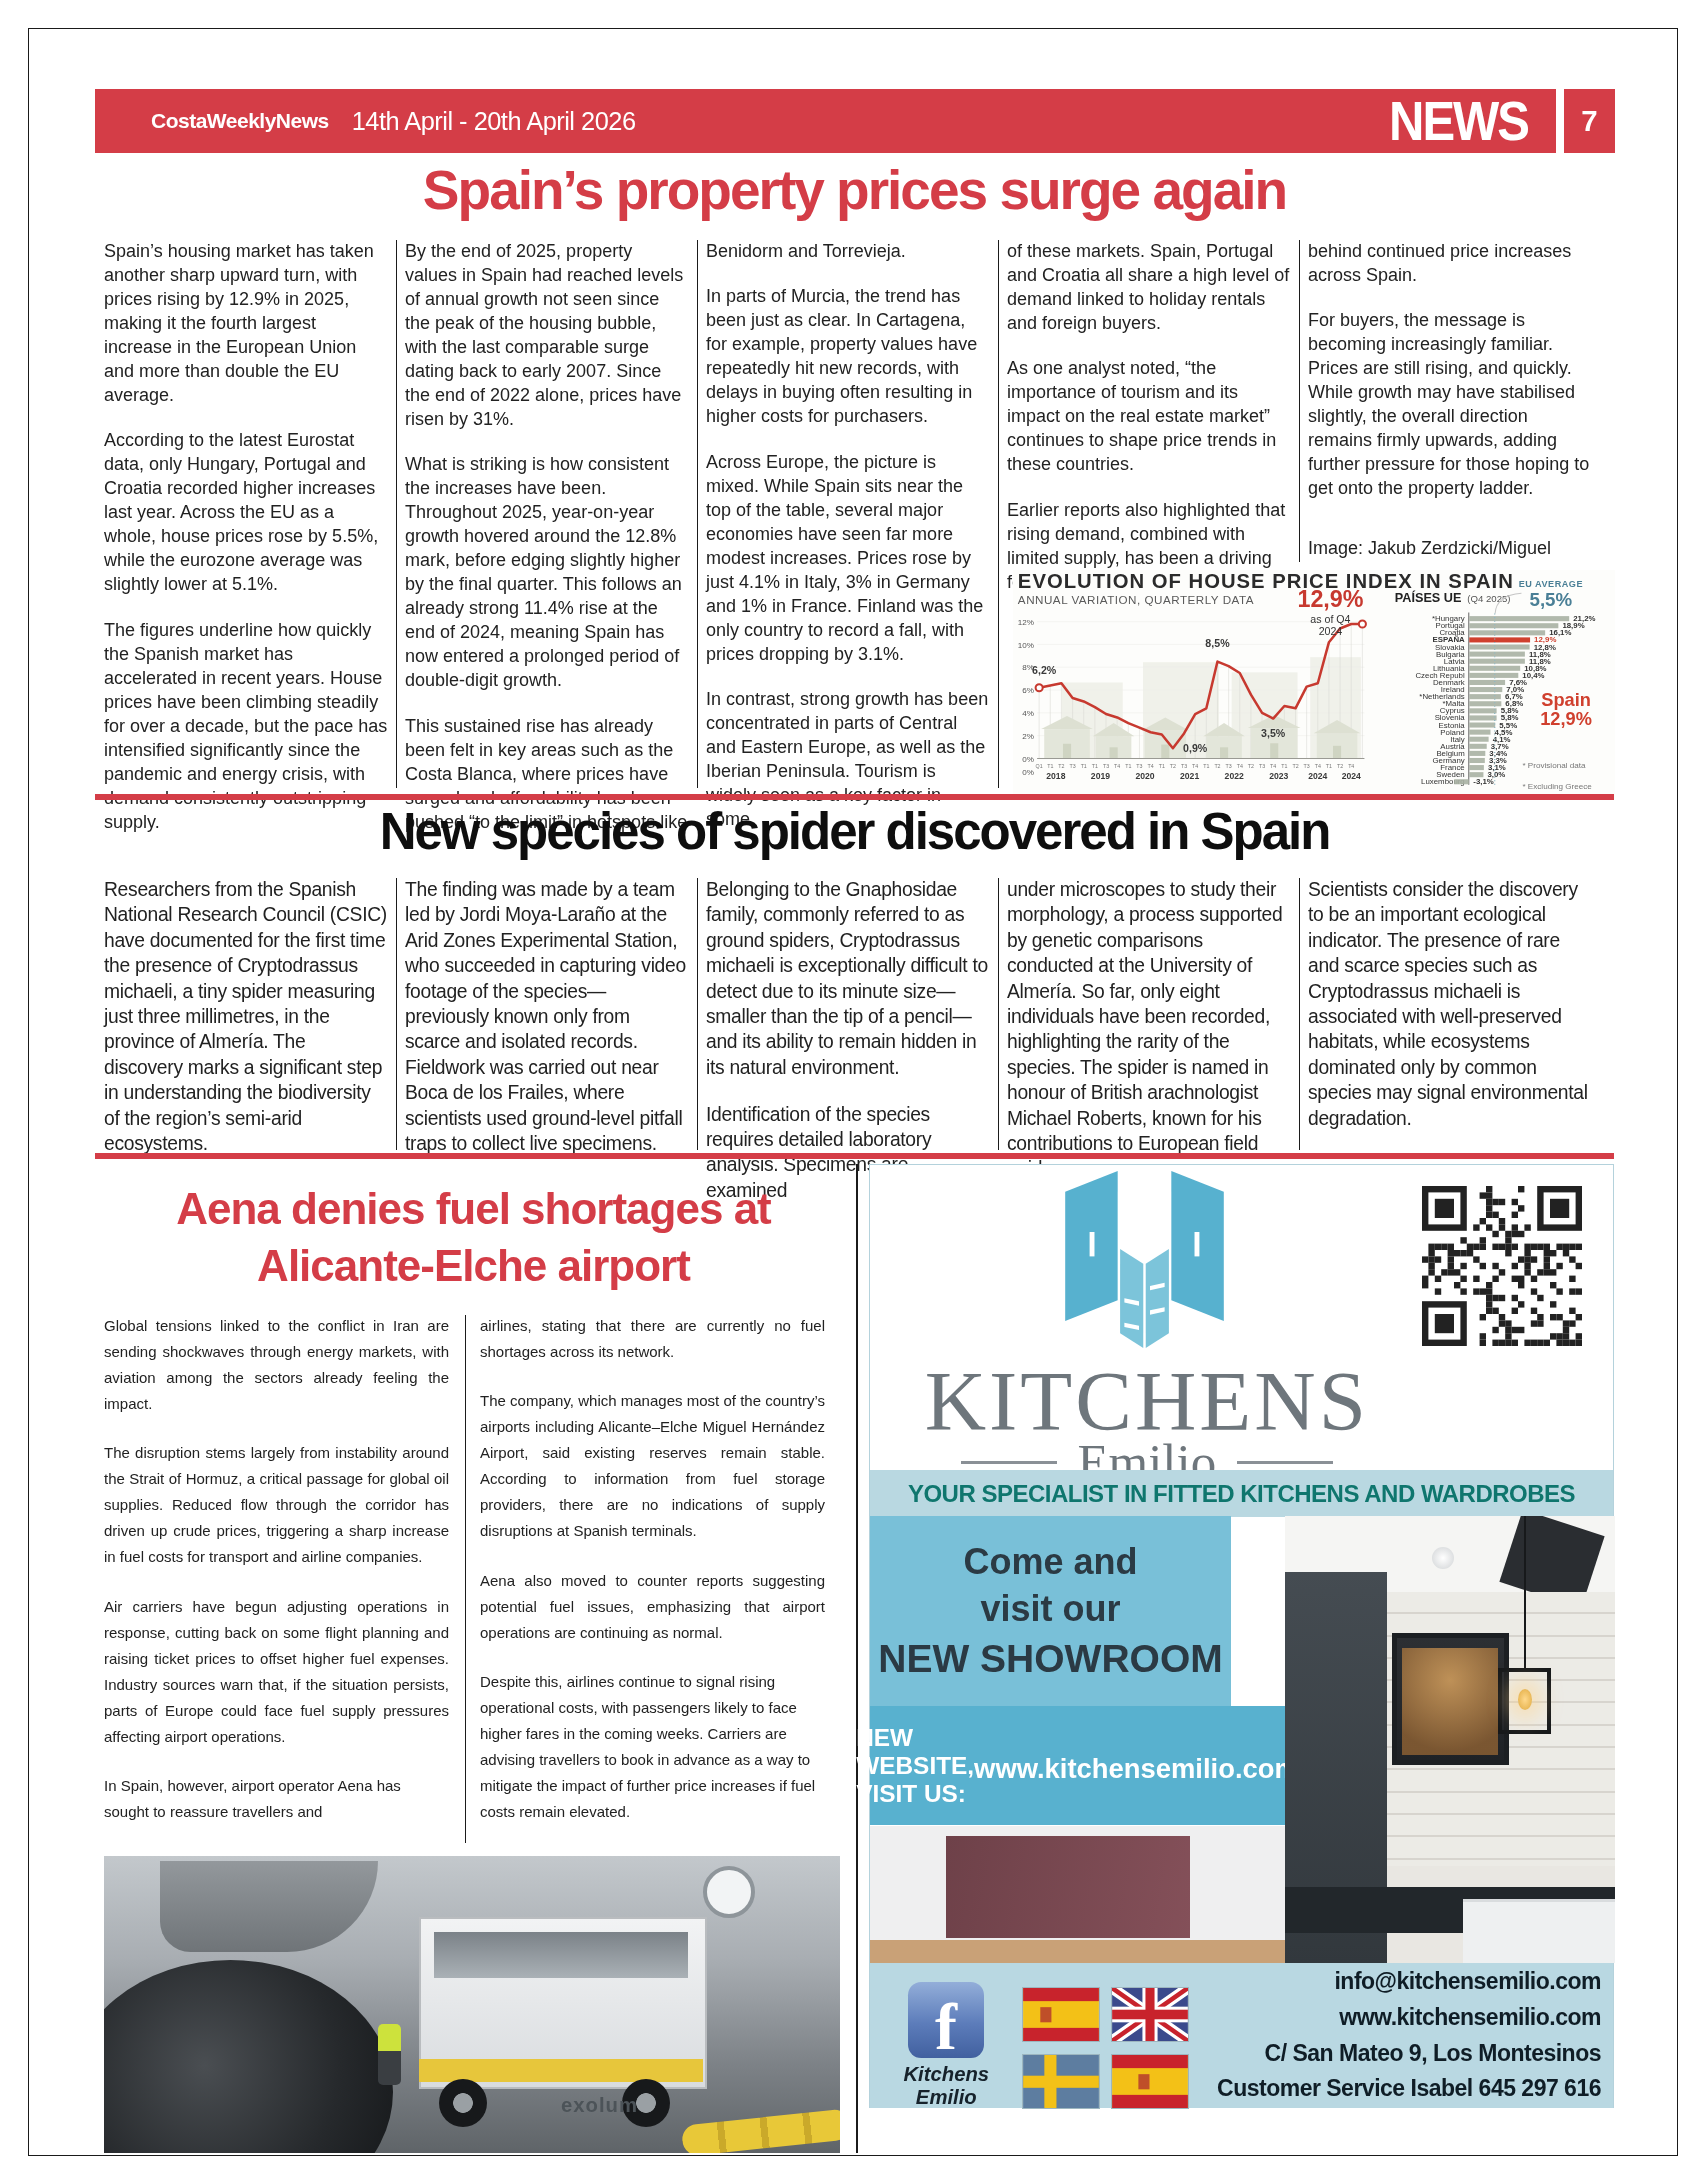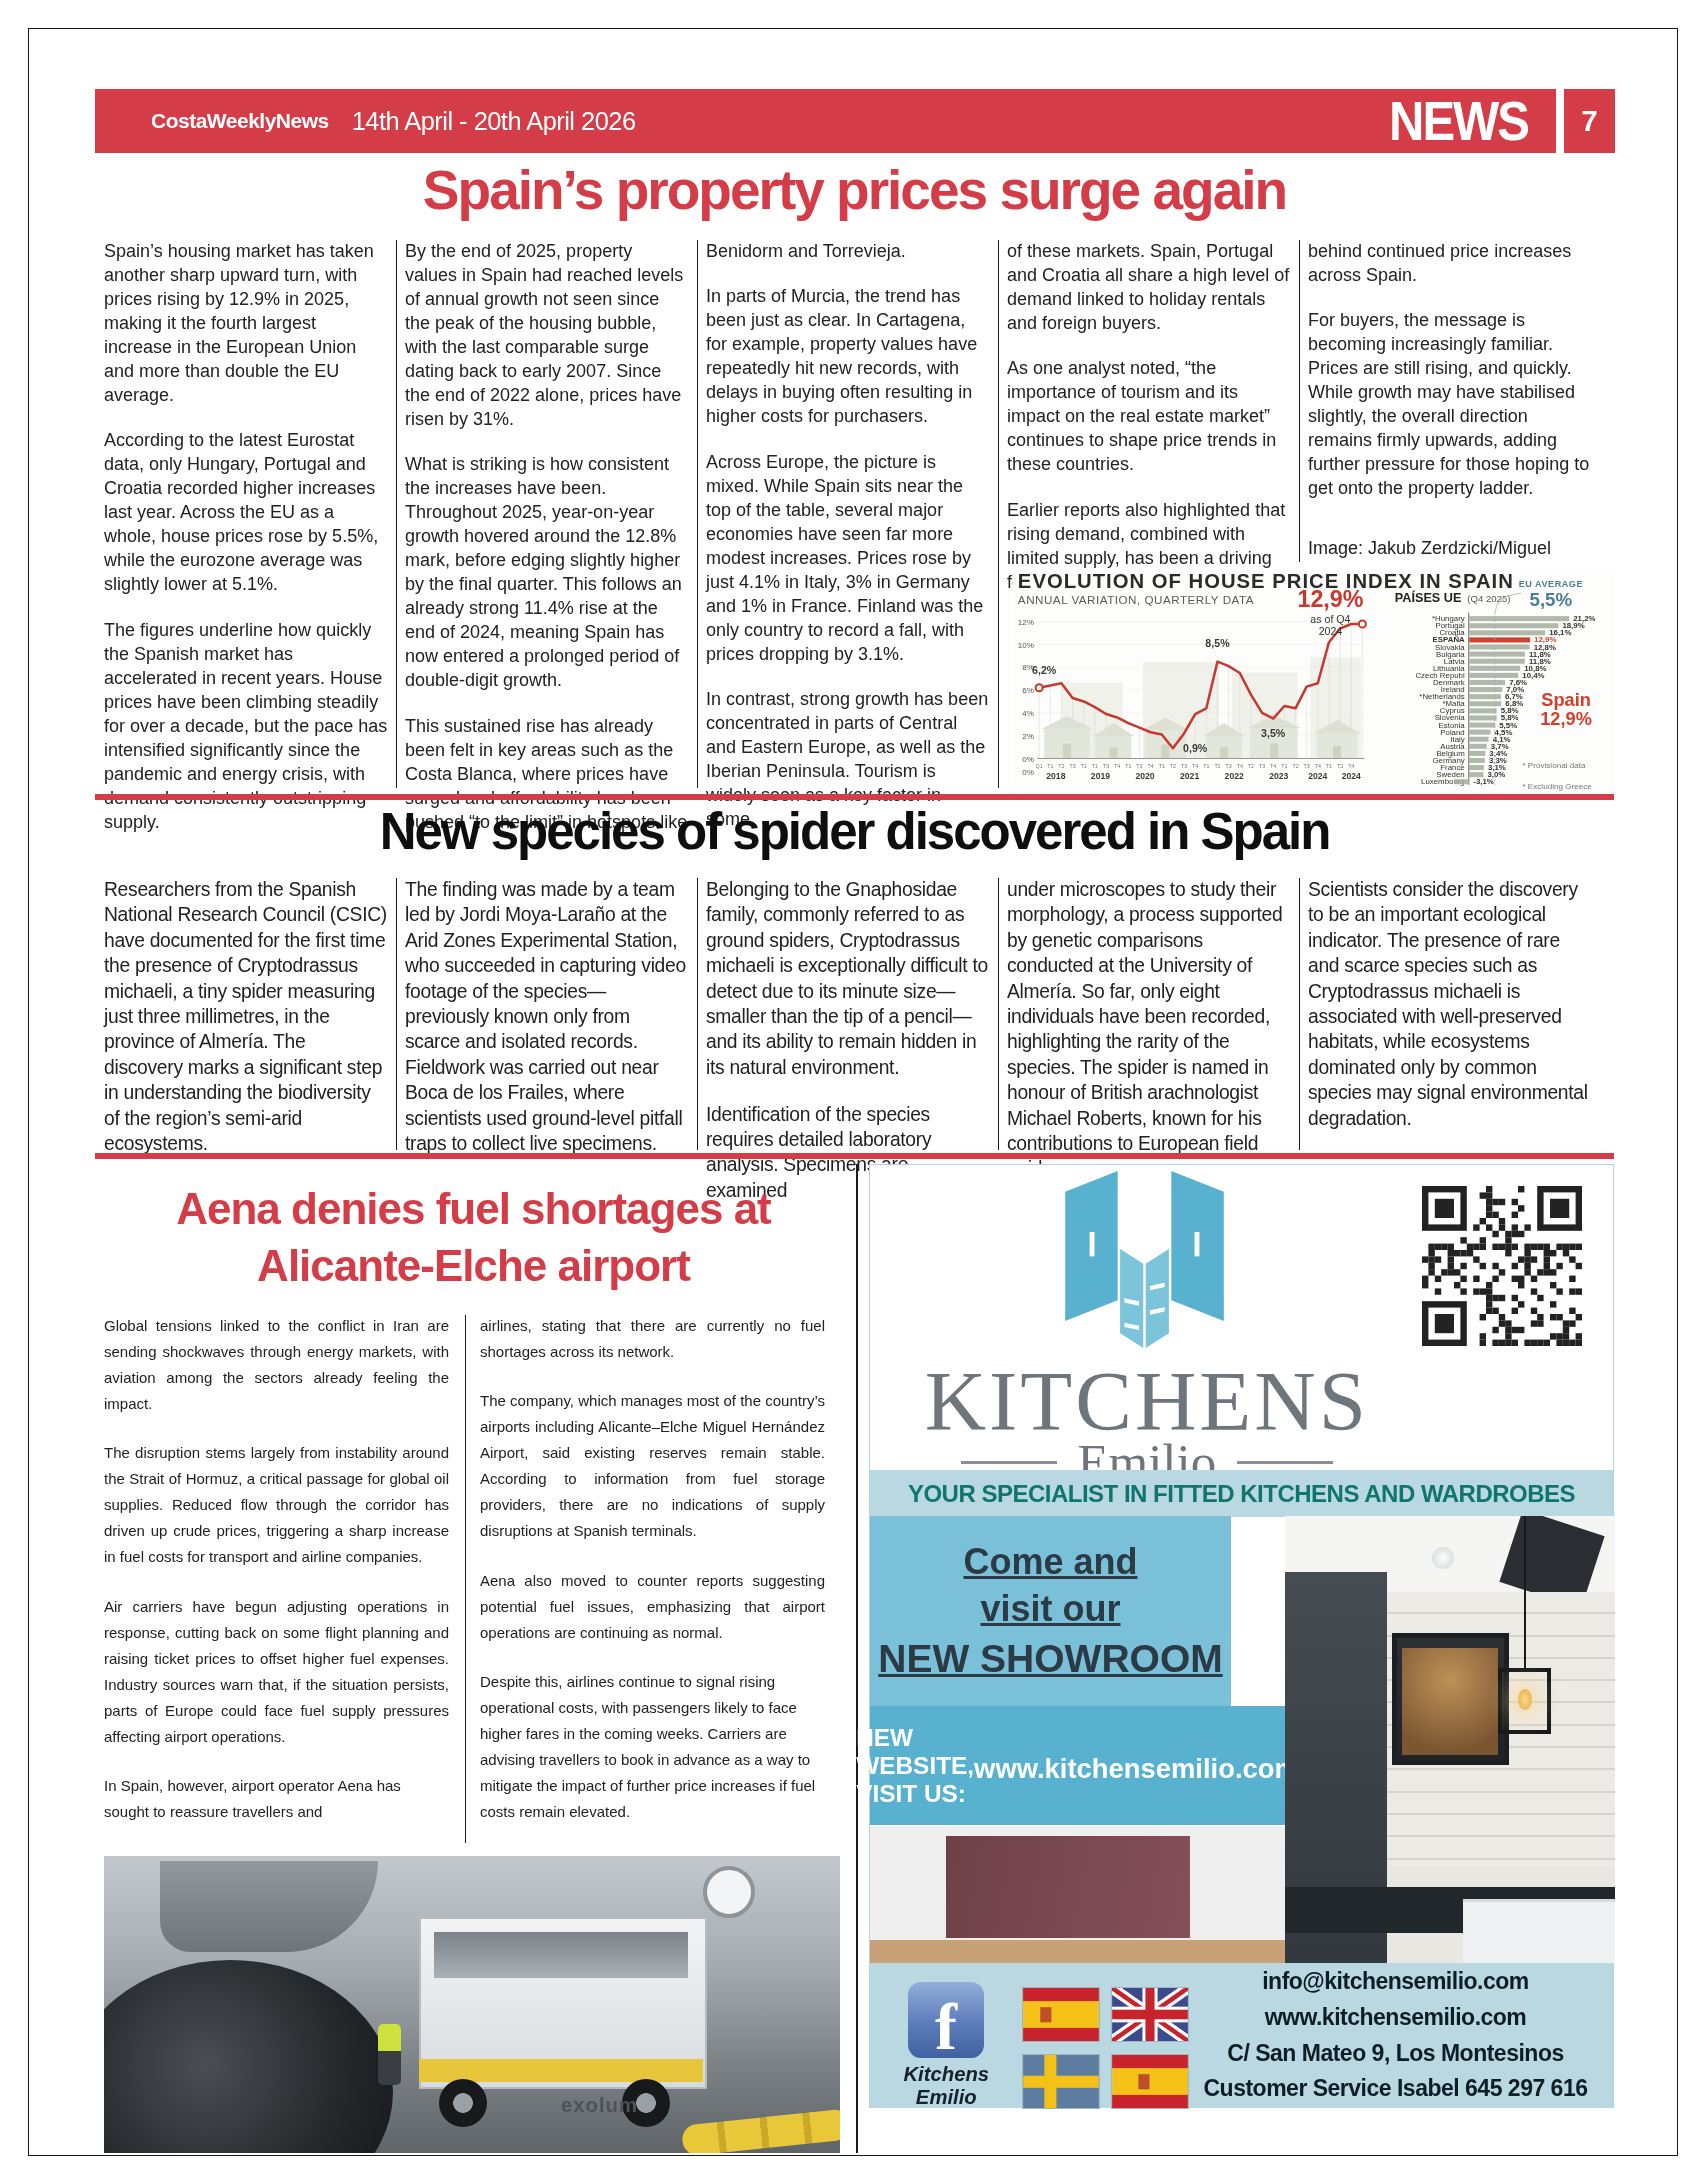--- a/index.html
+++ b/index.html
@@ -45,21 +45,21 @@
   .ad{position:absolute;left:869px;top:1164px;width:745px;height:944px;background:#fff;border:1.5px solid #b4d2dc;box-sizing:border-box;}
   .ad-divider{position:absolute;left:856px;top:1164px;width:1.5px;height:989px;background:#1b1b1b;}
   .ad-top{position:absolute;left:0;top:0;width:100%;height:305px;}
   .logo-svg{position:absolute;left:173px;top:6.1px;width:203px;height:183px;}
   .qr{position:absolute;right:31.5px;top:21.3px;width:160px;height:160px;}
   .ad-brand{position:absolute;left:20.3px;top:187px;width:513px;text-align:center;font-family:"Liberation Serif",serif;font-size:85px;color:#6e767c;letter-spacing:3px;}
   .ad-sub{position:absolute;left:20.3px;top:268px;width:513px;display:flex;align-items:center;justify-content:center;gap:20.3px;font-family:"Liberation Serif",serif;font-size:51px;color:#6e767c;}
   .dash{width:96px;height:3px;background:#8a9096;}
   .ad-banner{position:absolute;left:0;top:305px;width:100%;height:47px;background:#b9d8e1;display:flex;align-items:center;justify-content:center;font-size:24px;font-weight:700;color:#0f766e;letter-spacing:-0.5px;}
   .ad-mid{position:absolute;left:0;top:351px;width:100%;height:447px;}
-  .promo1{position:absolute;left:0;top:0;width:361px;height:190px;background:#79c0d8;display:flex;flex-direction:column;align-items:center;justify-content:center;color:#2b3a44;font-weight:700;text-decoration:underline;}
+  .promo1{position:absolute;left:0;top:0;width:361px;height:190px;background:#79c0d8;display:flex;flex-direction:column;align-items:center;justify-content:center;color:#2b3a44;font-weight:700;}
   .promo1 .l{font-size:36px;line-height:1.32;}
   .promo1 .big{font-size:39px;}
   .promo2{position:absolute;left:0;top:190px;width:415px;height:119px;background:#58b1cf;display:flex;flex-direction:row;align-items:center;justify-content:center;color:#fff;font-weight:700;}
   .promo2 .l1{font-size:24.4px;}
   .promo2 .l2{font-size:27.4px;margin-top:7.1px;}
   .ad-photo-l{position:absolute;left:0;top:310px;width:415px;height:137px;background:#efeff0;overflow:hidden;}
   .ward{position:absolute;left:76px;top:10.2px;width:244px;height:102px;background:linear-gradient(100deg,#6e4149,#845059);}
   .floor{position:absolute;left:0;bottom:0;width:100%;height:23px;background:linear-gradient(#cda67c,#b8placeholder);background:#c9a177;}
   .ad-photo-r{position:absolute;left:415px;top:0;width:330px;height:447px;background:#e9e7e2;overflow:hidden;}
   .ceil{position:absolute;left:0;top:0;width:100%;height:76px;background:#f5f5f3;}
@@ -72,21 +72,21 @@
   .bulb{position:absolute;left:233px;top:173px;width:14.2px;height:21.3px;border-radius:50%;background:radial-gradient(#ffd98c,#e0a93f);box-shadow:0 0 20.3px 9.1px rgba(255,214,140,.55);}
   .counter{position:absolute;left:0;bottom:30.5px;width:100%;height:46px;background:#22272b;}
   .island{position:absolute;right:0;bottom:0;width:152px;height:61px;background:#eef0f1;border-top:3px solid #d9dcde;}
   .spot{position:absolute;left:147px;top:30.5px;width:22.3px;height:22.3px;border-radius:50%;background:radial-gradient(#fff,#cfd2d4);}
   .vent{position:absolute;right:20.3px;top:5.1px;width:86px;height:76px;background:#2a2d31;transform:rotate(18deg);}
   .ad-band{position:absolute;left:0;top:798px;width:100%;height:145px;background:#b9d8e2;}
   .fb{position:absolute;left:38px;top:19.3px;width:76px;height:76px;border-radius:13.2px;background:linear-gradient(#93aed9 0%,#5c7cba 55%,#41609f 100%);display:flex;align-items:flex-end;justify-content:center;color:#fff;font-family:"Liberation Serif",serif;font-weight:700;font-size:66px;line-height:0.95;overflow:hidden;}
   .fb-label{position:absolute;left:20.3px;top:100px;width:112px;text-align:center;font-style:italic;font-weight:700;font-size:20.3px;line-height:1.15;color:#16222b;}
   .flags{position:absolute;left:152px;top:24.4px;display:grid;grid-template-columns:76px 76px;grid-template-rows:53px 53px;gap:13.2px;}
   .flag{width:76px;height:53px;position:relative;overflow:hidden;border:0.5px solid #9db6bf;}
-  .contact{position:absolute;left:320px;top:12.2px;width:411px;height:121px;display:flex;flex-direction:column;justify-content:center;text-align:center;font-weight:700;font-size:23px;line-height:1.55;color:#0f1d26;letter-spacing:-0.5px;}
+  .contact{position:absolute;left:320px;top:12.2px;width:411px;height:121px;display:flex;flex-direction:column;justify-content:center;text-align:right;font-weight:700;font-size:23px;line-height:1.55;color:#0f1d26;letter-spacing:-0.5px;}
 </style>
 </head>
 <body>
 
 <div class="page">
   <div class="frame"></div>
 
   <div class="masthead">
     <span class="brand">CostaWeeklyNews</span>
     <span class="issue-date">14th April - 20th April 2026</span>

